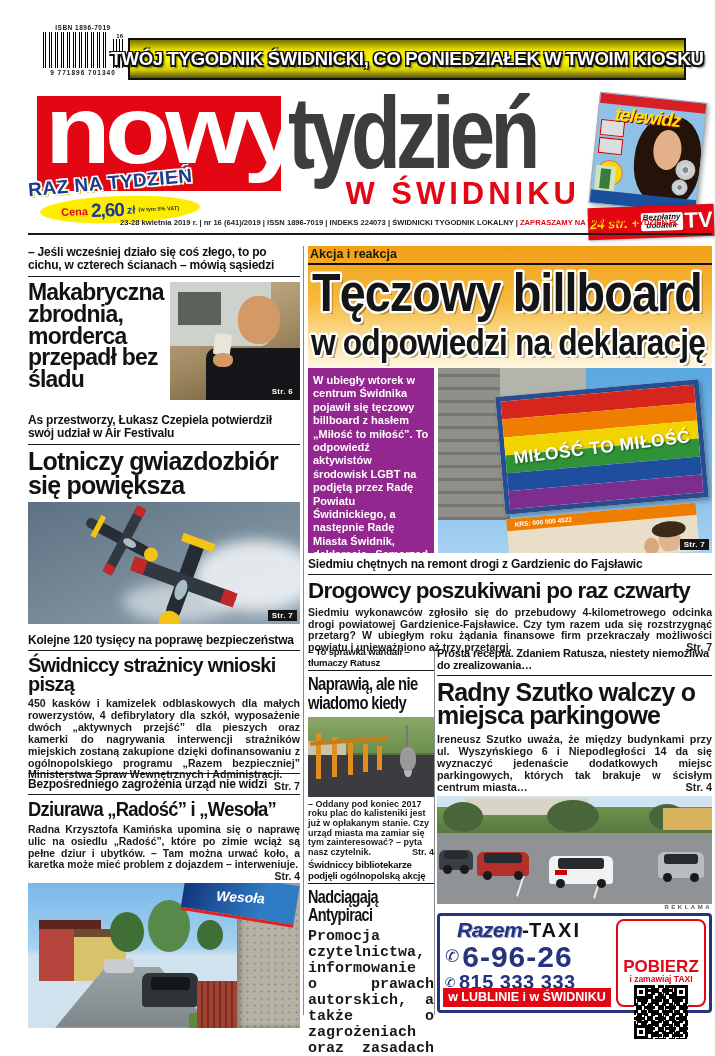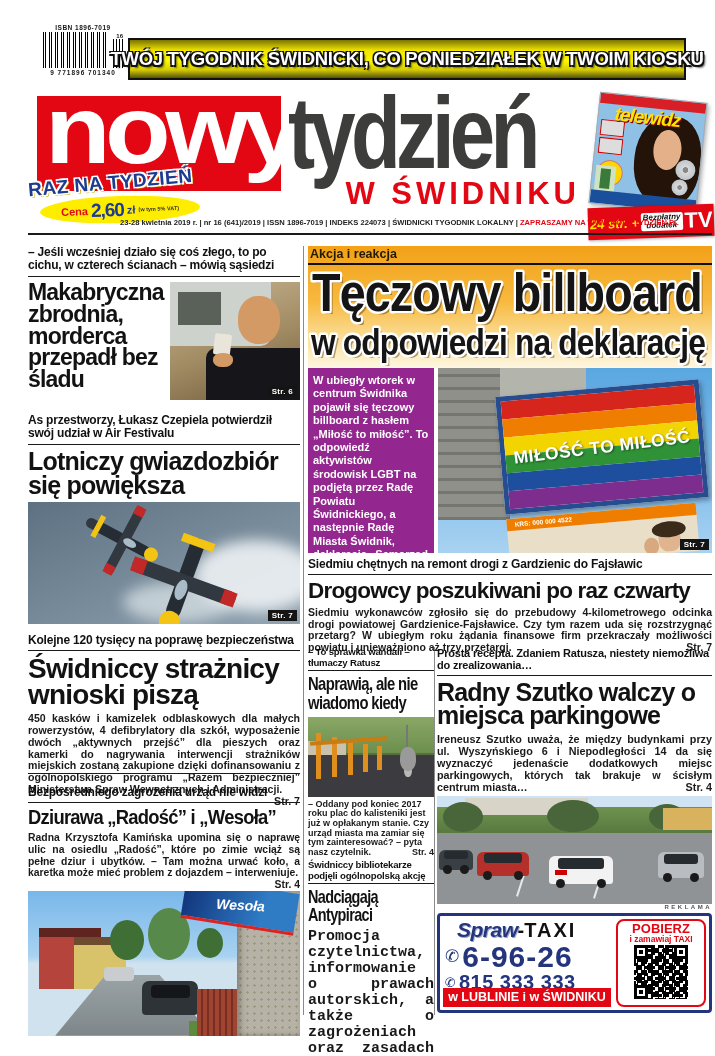--- a/index.html
+++ b/index.html
@@ -72,21 +72,21 @@
     border-bottom:1.6px solid #1a1a1a;padding-bottom:3px;margin:0 0 5px;}
   .kicker.small{font-size:9.6px;border-bottom-width:1.3px;padding-bottom:2px;margin-bottom:4px;}
   .hl{font-weight:700;letter-spacing:-0.8px;line-height:.95;margin:0 0 5px;color:#121212;}
   .body{font-weight:700;font-size:10.6px;line-height:1.12;text-align:justify;margin:0;color:#1a1a1a;}
   .body.small{font-size:15px;line-height:1.07;font-family:Liberation Mono, monospace;}
   .pageref{float:right;font-weight:700;padding-left:6px;}
   .photo{position:relative;overflow:hidden;}
   .badge{position:absolute;right:3px;bottom:3px;background:#141414;color:#fff;font-size:8px;font-weight:700;
     padding:1px 4px;letter-spacing:.3px;z-index:5;}
   .vdiv{position:absolute;width:1px;background:#8a8a8a;}
-  .rule-above{border-top:1.6px solid #1a1a1a;padding-top:12px;}
+  .rule-above{border-top:1.6px solid #1a1a1a;padding-top:4px;}
 
   
   .crime-row{display:flex;gap:5px;}
   .hl-crime{width:137px;font-size:23px;}
   .ph-crime{width:130px;height:118px;background:linear-gradient(160deg,#c9b794,#a08a62 55%,#6e5a3c);flex:none;}
   .van{position:absolute;left:0;top:0;width:78%;height:54%;background:#cdd2cc;border-radius:0 0 10px 0;}
   .van i{position:absolute;left:8%;top:16%;width:42%;height:52%;background:#5a6158;display:block;}
   .crime-head{position:absolute;right:20px;top:14px;width:42px;height:48px;background:#d49a66;border-radius:46%;}
   .crime-body{position:absolute;right:0;bottom:0;width:72%;height:44%;background:#15151a;border-radius:10px 0 0 0;}
   .crime-cup{position:absolute;left:34%;top:44%;width:17px;height:21px;background:#e9e5da;border-radius:2px;transform:rotate(7deg);}
@@ -186,21 +186,21 @@
   .ad-brand .dash{font-weight:700;font-size:20px;color:#111;}
   .ad-brand .taxi{font-weight:700;font-size:20px;color:#111;letter-spacing:2px;}
   .ad-phone{display:flex;align-items:center;gap:3px;color:#24357e;font-weight:700;}
   .ad-phone .ico{font-size:17px;line-height:1;}
   .ad-phone.big span.num{font-size:30px;letter-spacing:1px;line-height:1;}
   .ad-phone.sm span.num{font-size:20px;letter-spacing:.5px;line-height:1.05;}
   .ad-redbar{position:absolute;left:3px;right:98px;bottom:3px;height:19px;background:#e30613;color:#fff;
     font-weight:700;font-size:12.5px;text-align:center;line-height:19px;white-space:nowrap;}
   .qr-panel{position:absolute;right:3px;top:3px;bottom:3px;width:90px;background:#fff;border:2px solid #e30613;
     border-radius:8px;box-sizing:border-box;text-align:center;padding-top:1px;}
-  .qr-l1{color:#e30613;font-weight:700;font-size:13px;line-height:1.05;}
+  .qr-l1{color:#e30613;font-weight:700;font-size:17px;line-height:1.05;margin-top:36px;}
   .qr-l2{color:#e30613;font-weight:700;font-size:8.5px;line-height:1.05;margin-bottom:1px;}
   .qr{position:relative;width:54px;height:54px;margin:0 auto;
     background:repeating-conic-gradient(#000 0% 25%,#fff 0% 50%) 0 0/7px 7px,
                repeating-conic-gradient(#000 0% 25%,#fff 0% 50%) 2px 3px/11px 11px;
     background-blend-mode:multiply;}
   .qr b{position:absolute;width:14px;height:14px;background:#fff;border:3px solid #000;box-sizing:border-box;}
   .qr b i{position:absolute;left:2px;top:2px;width:4px;height:4px;background:#000;display:block;}
   .qr b.tl{left:0;top:0;} .qr b.tr{right:0;top:0;} .qr b.bl{left:0;bottom:0;}
 </style>
 </head>
@@ -324,21 +324,21 @@
           <rect x="-16" y="30" width="32" height="8" fill="#f3c414"></rect>
         </g>
       </svg>
 
       <span class="badge">Str. 7</span>
     </div>
   </section>
 
   <section class="story" style="left:28px;top:634px;width:272px;">
     <div class="kicker">Kolejne 120 tysięcy na poprawę bezpieczeństwa</div>
-    <h2 class="hl" style="font-size:28px;line-height:.92;">Świdniccy strażnicy wnioski piszą</h2>
+    <h2 class="hl" style="font-size:20px;line-height:.92;">Świdniccy strażnicy wnioski piszą</h2>
     <p class="body" style="font-size:10.6px;">
       <span>450 kasków i kamizelek odblaskowych dla małych rowerzystów, 4 defibrylatory dla szkół, wyposażenie dwóch „aktywnych przejść” dla pieszych oraz kamerki do nagrywania interwencji strażników miejskich zostaną zakupione dzięki dofinansowaniu z ogólnopolskiego programu „Razem bezpieczniej” Ministerstwa Spraw Wewnętrznych i Administracji.</span>
       <span class="pageref">Str. 7</span>
     </p>
   </section>
 
   <section class="story rule-above" style="left:28px;top:773px;width:272px;">
     <div class="kicker">Bezpośredniego zagrożenia urząd nie widzi</div>
     <h2 class="hl hl-estate">Dziurawa „Radość” i „Wesoła”</h2>
     <p class="body" style="font-size:10.4px;">
@@ -476,21 +476,21 @@
       <div class="car" style="right:8px;bottom:26px;width:46px;height:26px;background:#b9bcc0;">
           <i></i>
           <em style="left:5px;"></em>
           <em style="right:5px;"></em>
         </div>
     </div>
     <div class="reklama">REKLAMA</div>
     <div class="adbox">
       <div class="ad-left">
         <div class="ad-brand">
-          <span class="damel">Spraw</span><span class="dash">-</span><span class="taxi">TAXI</span>
+          <span class="damel">Razem</span><span class="dash">-</span><span class="taxi">TAXI</span>
         </div>
         <div class="ad-phone big">
           <span class="ico">✆</span>
           <span class="num">6-96-26</span>
         </div>
         <div class="ad-phone sm">
           <span class="ico" style="font-size:13px;">✆</span>
           <span class="num">815 333 333</span>
         </div>
       </div>

